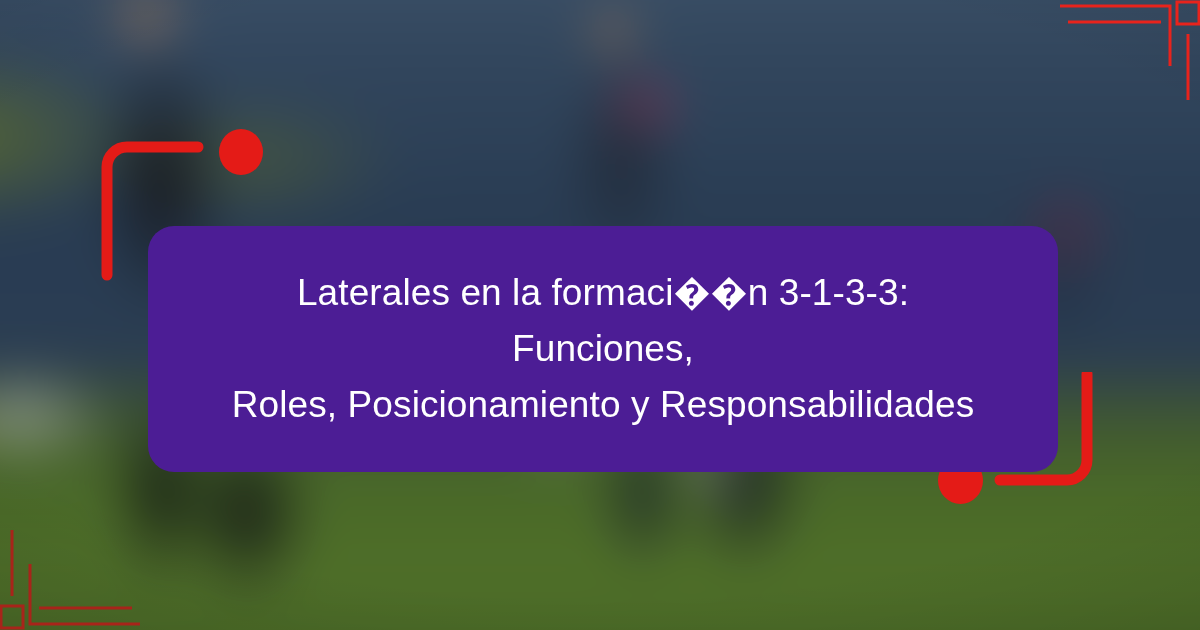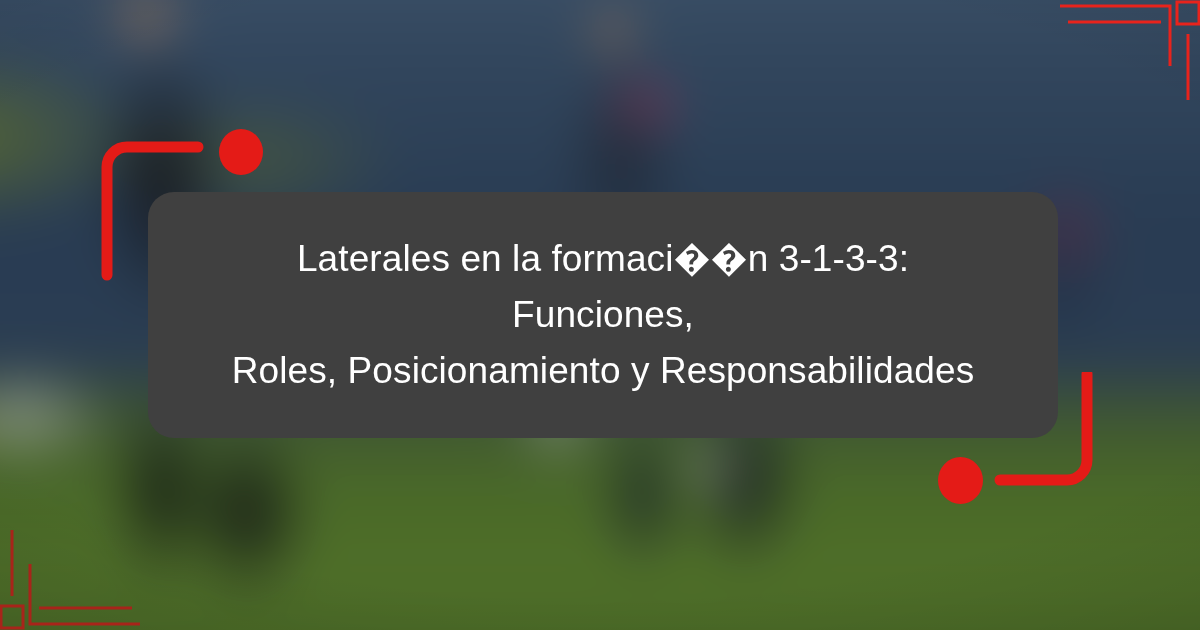--- a/index.html
+++ b/index.html
@@ -152,18 +152,18 @@
 
   <div class="bracket bracket-br">
     <svg width="120" height="130" viewBox="0 0 120 130" fill="none">
       <path d="M99 2 V88 A20 20 0 0 1 79 108 H12" stroke="#e41b17" stroke-width="11" stroke-linecap="round" fill="none"></path>
     </svg>
   </div>
 
   <div class="dot dot-top" style="background: rgb(228, 27, 23);"></div>
   <div class="dot dot-bottom" style="background: rgb(228, 27, 23);"></div>
 
-  <div class="title-card" style="background: #404040; border-radius: 26px;">
+  <div class="title-card" style="background: #4c1d95; border-radius: 26px; margin-top: 34px;">
     <h1 class="title-text" style="color: rgb(255, 255, 255);">Laterales en la formaci��n 3-1-3-3: Funciones,
 Roles, Posicionamiento y Responsabilidades</h1>
   </div>
 
 </div>
 
 </body></html>

